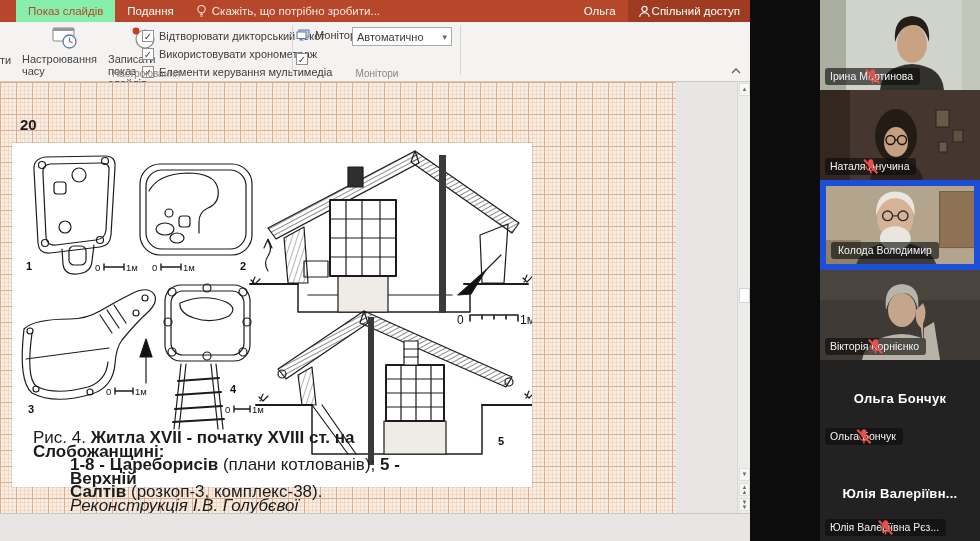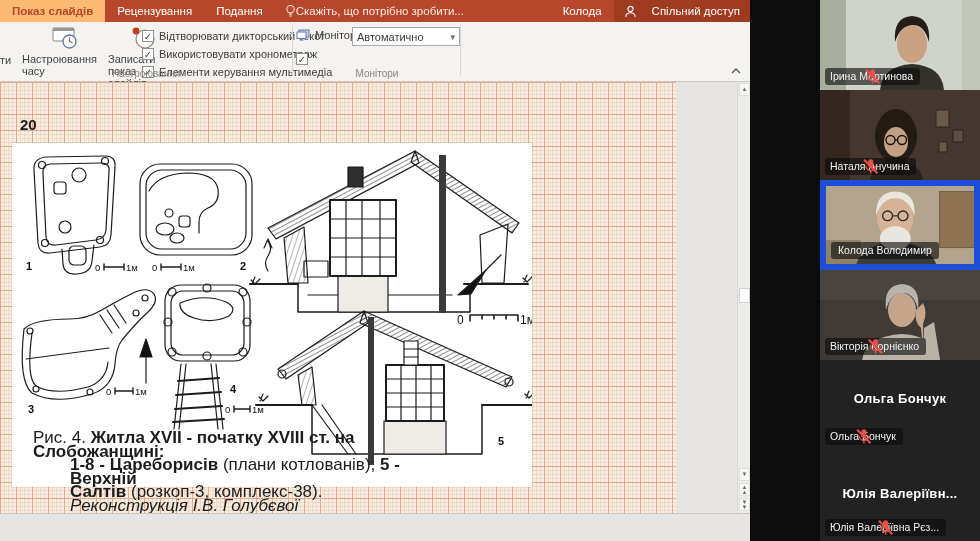--- a/index.html
+++ b/index.html
@@ -7,36 +7,36 @@
        font-family:"Liberation Sans","DejaVu Sans",sans-serif;
        -webkit-font-smoothing:antialiased;}
   .abs{position:absolute;}
 
   
   #ppt{left:0;top:0;width:750px;height:541px;background:#e8e6e4;}
 
   
   #tabbar{left:0;top:0;width:750px;height:22px;background:#b7472a;display:flex;align-items:stretch;color:#fff;font-size:11.5px;}
   .tab{padding:0 12px;line-height:22px;cursor:default;white-space:nowrap;}
-  .tab.active{background:#fdba74;color:#b7472a;margin-left:0;font-weight:bold;}
-  #tellme{display:flex;align-items:center;padding:0 10px;color:#ffe9e2;white-space:nowrap;}
+  .tab.active{background:#86efac;color:#b7472a;margin-left:16px;}
+  #tellme{display:flex;align-items:center;gap:5px;padding:0 10px;color:#ffe9e2;white-space:nowrap;}
   #tb-right{margin-left:auto;display:flex;align-items:stretch;}
   #signin{line-height:22px;padding:0 12px;}
-  #share{background:#9e3b21;display:flex;align-items:center;gap:15px;padding:0 10px;}
+  #share{background:#9e3b21;display:flex;align-items:center;gap:1px;padding:0 10px;}
 
   
   #ribbon{left:0;top:22px;width:750px;height:59px;background:#f5f3f1;border-bottom:1px solid #cdc9c5;color:#3d3c3b;font-size:11px;}
   .rbtn{position:absolute;top:2px;height:52px;text-align:left;line-height:12px;color:#444;padding-left:8px;}
   .rbtn .ric{display:block;margin:2px auto 3px auto;}
   .cbrow{position:absolute;left:142px;display:flex;align-items:center;gap:5px;height:16px;white-space:nowrap;}
   .cbx{width:12px;height:12px;background:#fff;border:1px solid #919191;font-size:10px;line-height:11px;text-align:center;color:#454545;box-sizing:border-box;}
   .gsep{position:absolute;top:3px;width:1px;height:50px;background:#d8d4d0;}
   .glabel{position:absolute;top:46px;font-size:10px;color:#8a8680;text-align:center;}
   #mon-row{position:absolute;left:296px;top:7px;display:flex;align-items:center;gap:5px;white-space:nowrap;}
-  #mon-dd{position:absolute;left:352px;top:5px;width:108px;height:19px;background:#fff;border:1px solid #ababab;display:flex;align-items:center;font-size:11px;padding:0 4px;box-sizing:border-box;}
+  #mon-dd{position:absolute;left:352px;top:5px;width:100px;height:19px;background:#fff;border:1px solid #ababab;display:flex;align-items:center;font-size:11px;padding:0 4px;box-sizing:border-box;}
   #mon-dd .caret{margin-left:auto;color:#666;font-size:9px;}
   #collapse{position:absolute;right:6px;bottom:4px;width:16px;height:12px;text-align:center;}
 
   
   #canvas{left:0;top:82px;width:750px;height:431px;background:#e8e6e4;}
   #gridslide{left:0;top:0;width:676px;height:431px;
     background-color:#f8ede2;
     background-image:
       linear-gradient(#e0ac8d 1px, transparent 1px),
       linear-gradient(90deg,#e0ac8d 1px, transparent 1px),
@@ -76,32 +76,31 @@
   .chip.nomic{padding-left:7px;}
   .cname{position:absolute;left:0;top:31px;width:100%;text-align:center;color:#fff;font-weight:bold;font-size:13px;letter-spacing:.3px;}
 </style>
 </head>
 <body>
 
 <div id="ppt" class="abs">
 
   <div id="tabbar" class="abs">
     <div class="tab active">Показ слайдів</div>
-    <div class="tab">Рецензування</div>
     <div class="tab">Подання</div>
     <div id="tellme">
       <svg width="11" height="15" viewBox="0 0 12 16">
         <circle cx="6" cy="5.5" r="4" fill="none" stroke="#ffe9e2" stroke-width="1.1"></circle>
         <line x1="4.4" y1="11" x2="7.6" y2="11" stroke="#ffe9e2" stroke-width="1.1"></line>
         <line x1="4.8" y1="13" x2="7.2" y2="13" stroke="#ffe9e2" stroke-width="1.1"></line>
       </svg>
       <span>Скажіть, що потрібно зробити...</span>
     </div>
     <div id="tb-right">
-      <div id="signin">Колода</div>
+      <div id="signin">Ольга</div>
       <div id="share">
         <svg width="13" height="13" viewBox="0 0 14 14">
           <circle cx="7" cy="4.3" r="2.8" fill="none" stroke="#fff" stroke-width="1.2"></circle>
           <path d="M1.8,12.8 Q2.4,8.4 7,8.4 Q11.6,8.4 12.2,12.8" fill="none" stroke="#fff" stroke-width="1.2"></path>
         </svg>
         <span>Спільний доступ</span>
       </div>
     </div>
   </div>
 

